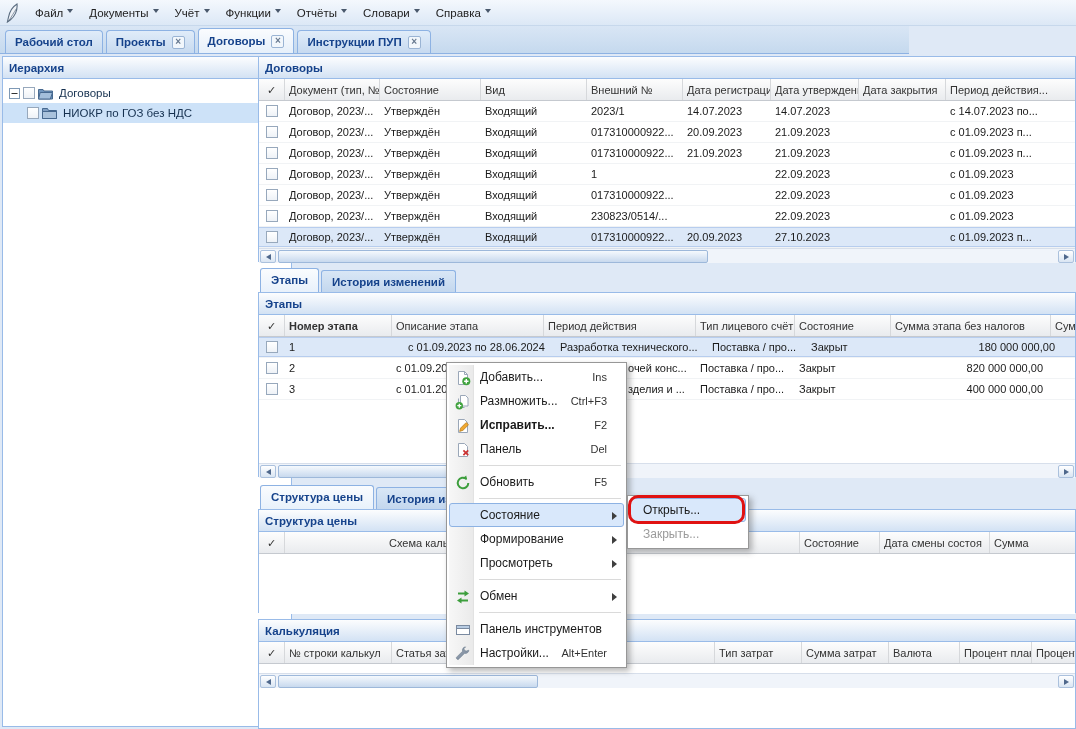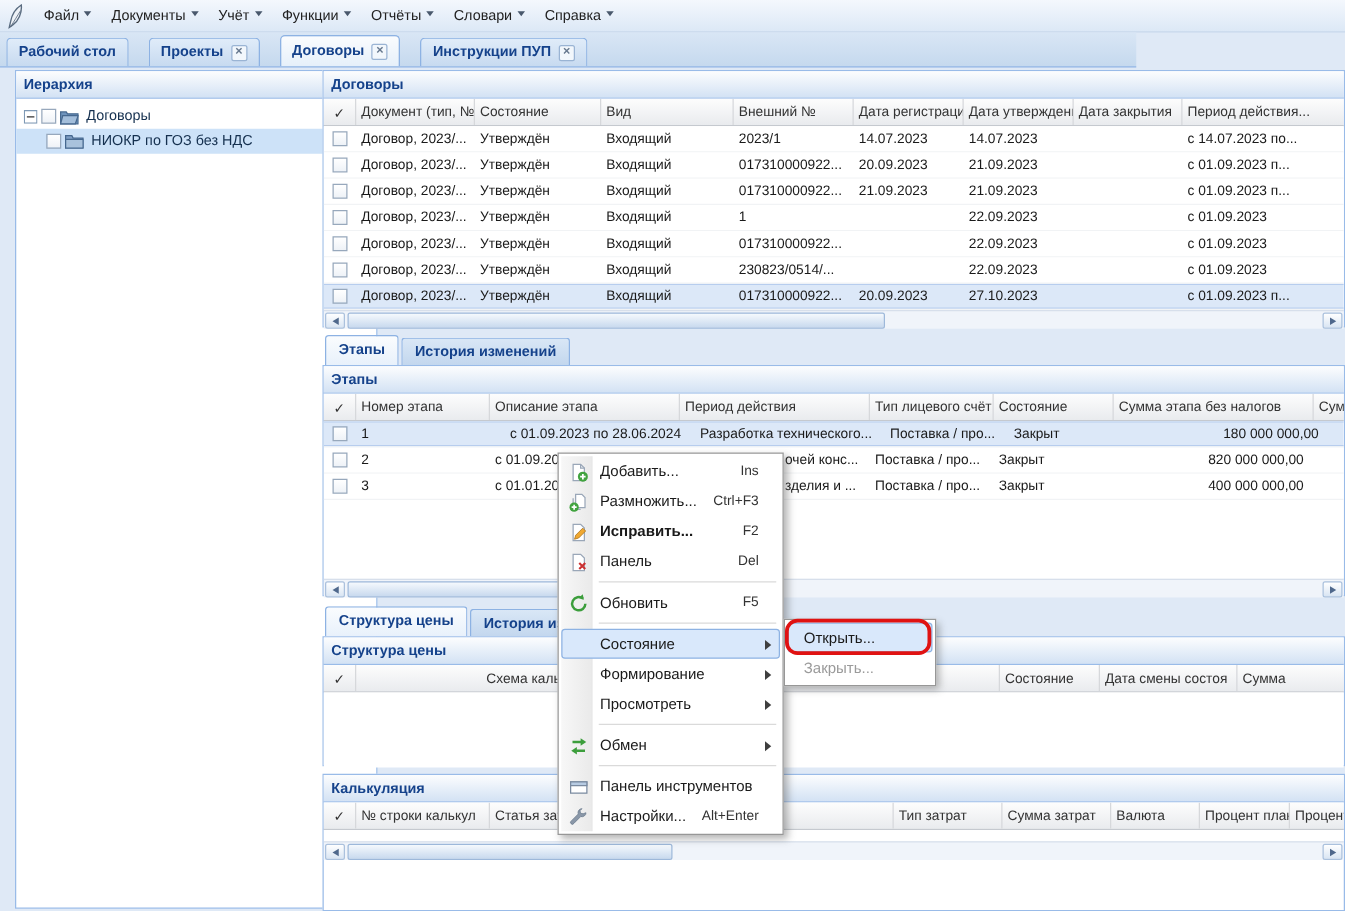--- a/index.html
+++ b/index.html
@@ -7,32 +7,32 @@
   body{position:relative;font-family:"Liberation Sans","DejaVu Sans",sans-serif;font-size:11px;background:#dfe9f6;color:#1a1a1a}
 
   
   .menubar{position:absolute;left:0;top:0;width:1076px;height:26px;background:linear-gradient(#f4f8fd,#dce8f6);border-bottom:1px solid #c7d8ec;display:flex;align-items:center;padding-left:4px}
   .logo{width:18px;height:22px;margin-right:5px;display:inline-flex;align-items:center}
   #mb-items{display:flex;align-items:center}
   .mb-item{display:flex;gap:4px;padding:4px 8px;font-size:11.5px;color:#222;cursor:default}
   .mb-caret{width:0;height:0;border-left:3px solid transparent;border-right:3px solid transparent;border-top:4px solid #49586c;margin-top:2px}
 
   
-  .tabstrip{position:absolute;left:0;top:26px;width:909px;height:28px;background:linear-gradient(#d9e6f5,#c5d9ee);border-bottom:1px solid #8db2e3;display:flex;align-items:flex-end;padding-left:5px;gap:16px}
+  .tabstrip{position:absolute;left:0;top:26px;width:909px;height:28px;background:linear-gradient(#d9e6f5,#c5d9ee);border-bottom:1px solid #8db2e3;display:flex;align-items:flex-end;padding-left:5px;gap:3px}
   .tab{display:flex;align-items:center;gap:6px;height:23px;padding:0 9px;border:1px solid #8db2e3;border-bottom:none;border-radius:4px 4px 0 0;background:linear-gradient(#e0ecf9,#c7daf0);color:#15428b;font-weight:bold;font-size:11.5px;white-space:nowrap}
   .tab.active{background:linear-gradient(#fafcfe,#e6f0fa);height:25px}
   .tab-close{width:13px;height:13px;border:1px solid #9ab4d4;border-radius:2px;background:#f2f7fc;color:#66788e;font-size:10px;line-height:10px;text-align:center}
 
   
   .panel{position:absolute;background:#fff;border:1px solid #99bbe8}
   .panel-header{height:22px;background:linear-gradient(#fcfdfe,#d3e2f4);border-bottom:1px solid #99bbe8;color:#15428b;font-weight:bold;font-size:11.5px;padding:5px 6px 0;display:flex;align-items:flex-start;white-space:nowrap;overflow:hidden}
   .panel-header .tools{margin-left:auto;display:flex;gap:5px;align-items:center;margin-top:-2px}
   .tool{color:#3a5a84;font-weight:bold;font-size:13px;line-height:14px;cursor:default;display:inline-flex;align-items:center}
 
-  .sidebar{left:12px;top:56px;width:290px;height:671px}
+  .sidebar{left:2px;top:56px;width:290px;height:671px}
   #contracts-panel{left:258px;top:56px;width:818px;height:206px}
   #stages-panel{left:258px;top:292px;width:818px;height:185px}
   #price-panel{left:258px;top:509px;width:818px;height:104px}
   #calc-panel{left:258px;top:619px;width:818px;height:110px}
 
   
   .subtabs{position:absolute;display:flex;gap:2px;align-items:flex-end;height:24px;z-index:2}
   #stages-tabs{left:260px;top:268px}
   #price-tabs{left:260px;top:485px}
   .subtab{display:inline-flex;height:22px;padding:5px 10px 0;border:1px solid #8db2e3;border-bottom:none;border-radius:3px 3px 0 0;background:linear-gradient(#d9e7f6,#c3d7ee);color:#15428b;font-weight:bold;font-size:11.5px;white-space:nowrap}
@@ -318,21 +318,21 @@
       </span>
     </div>
 
   <div class="panel" id="stages-panel">
     <div class="panel-header">
       <span>Этапы</span>
     </div>
     <div id="stages-grid">
         <div class="grid-header">
           <div class="gh-cell check" style="width: 26px;">✓</div>
-          <div class="gh-cell" style="width: 107px;">Номер этапа</div>
+          <div class="gh-cell" style="width: 107px; font-weight: bold;">Номер этапа</div>
           <div class="gh-cell" style="width: 152px;">Описание этапа</div>
           <div class="gh-cell" style="width: 152px;">Период действия</div>
           <div class="gh-cell" style="width: 99px;">Тип лицевого счёт</div>
           <div class="gh-cell" style="width: 96px;">Состояние</div>
           <div class="gh-cell" style="width: 160px;">Сумма этапа без налогов</div>
           <div class="gh-cell" style="width: 60px; flex: 1 0 auto;">Сумма</div>
         </div>
         <div class="grid-body" style="height: 126px;">
           <div class="grid-row selected">
             <div class="g-cell check" style="width: 26px;">

